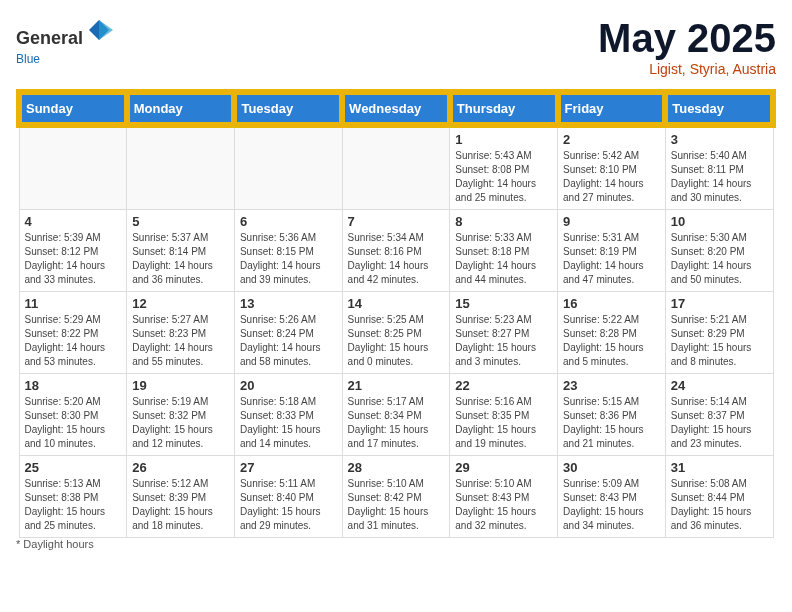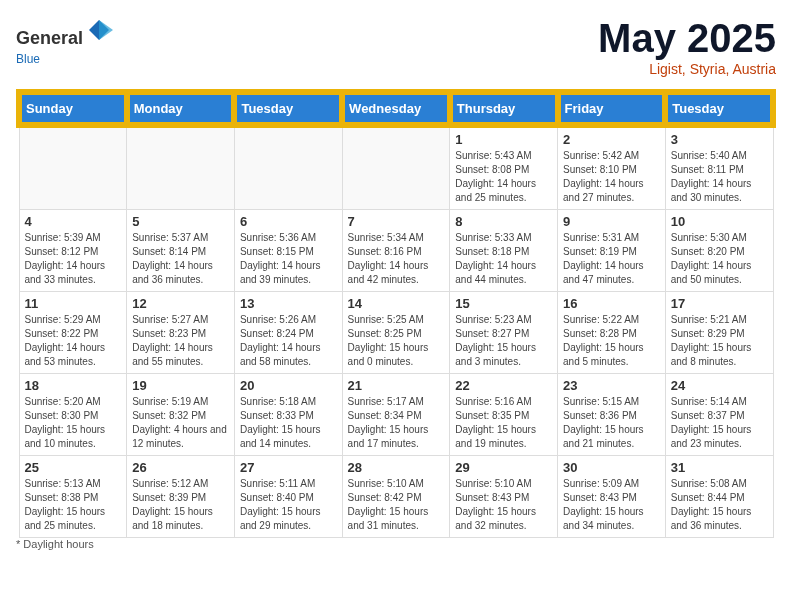--- a/index.html
+++ b/index.html
@@ -205,21 +205,21 @@
           <span class="day-info">Daylight: 15 hours and 8 minutes.</span></td>
       </tr>
       <tr class="week-row">
         <td><span class="day-number">18</span>
           <span class="day-info">Sunrise: 5:20 AM</span><br>
           <span class="day-info">Sunset: 8:30 PM</span><br>
           <span class="day-info">Daylight: 15 hours and 10 minutes.</span></td>
         <td><span class="day-number">19</span>
           <span class="day-info">Sunrise: 5:19 AM</span><br>
           <span class="day-info">Sunset: 8:32 PM</span><br>
-          <span class="day-info">Daylight: 4 hours and 12 minutes.</span></td>
+          <span class="day-info">Daylight: 15 hours and 12 minutes.</span></td>
         <td><span class="day-number">20</span>
           <span class="day-info">Sunrise: 5:18 AM</span><br>
           <span class="day-info">Sunset: 8:33 PM</span><br>
           <span class="day-info">Daylight: 15 hours and 14 minutes.</span></td>
         <td><span class="day-number">21</span>
           <span class="day-info">Sunrise: 5:17 AM</span><br>
           <span class="day-info">Sunset: 8:34 PM</span><br>
           <span class="day-info">Daylight: 15 hours and 17 minutes.</span></td>
         <td><span class="day-number">22</span>
           <span class="day-info">Sunrise: 5:16 AM</span><br>

